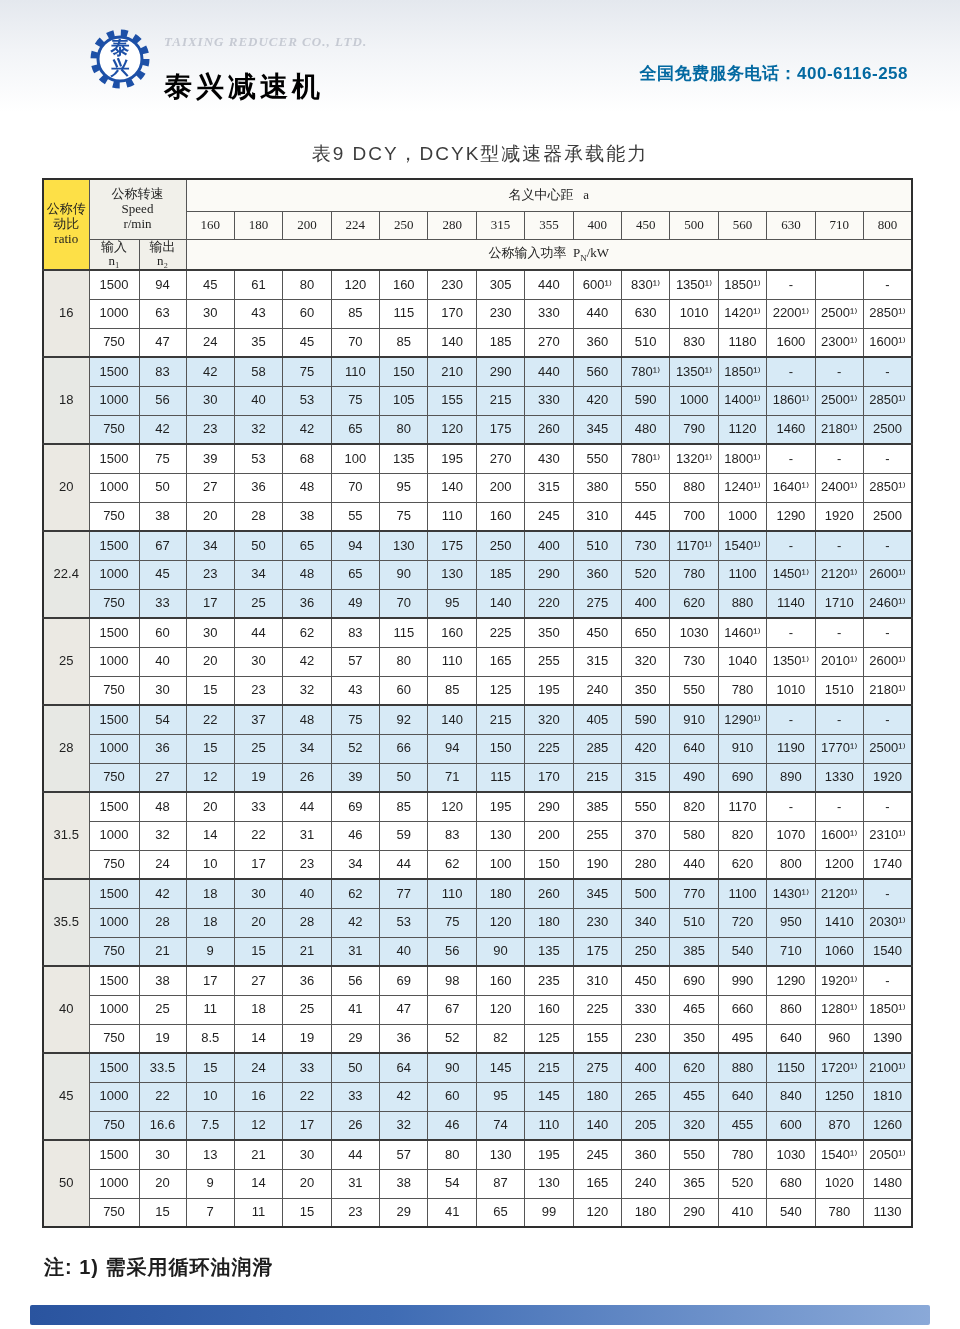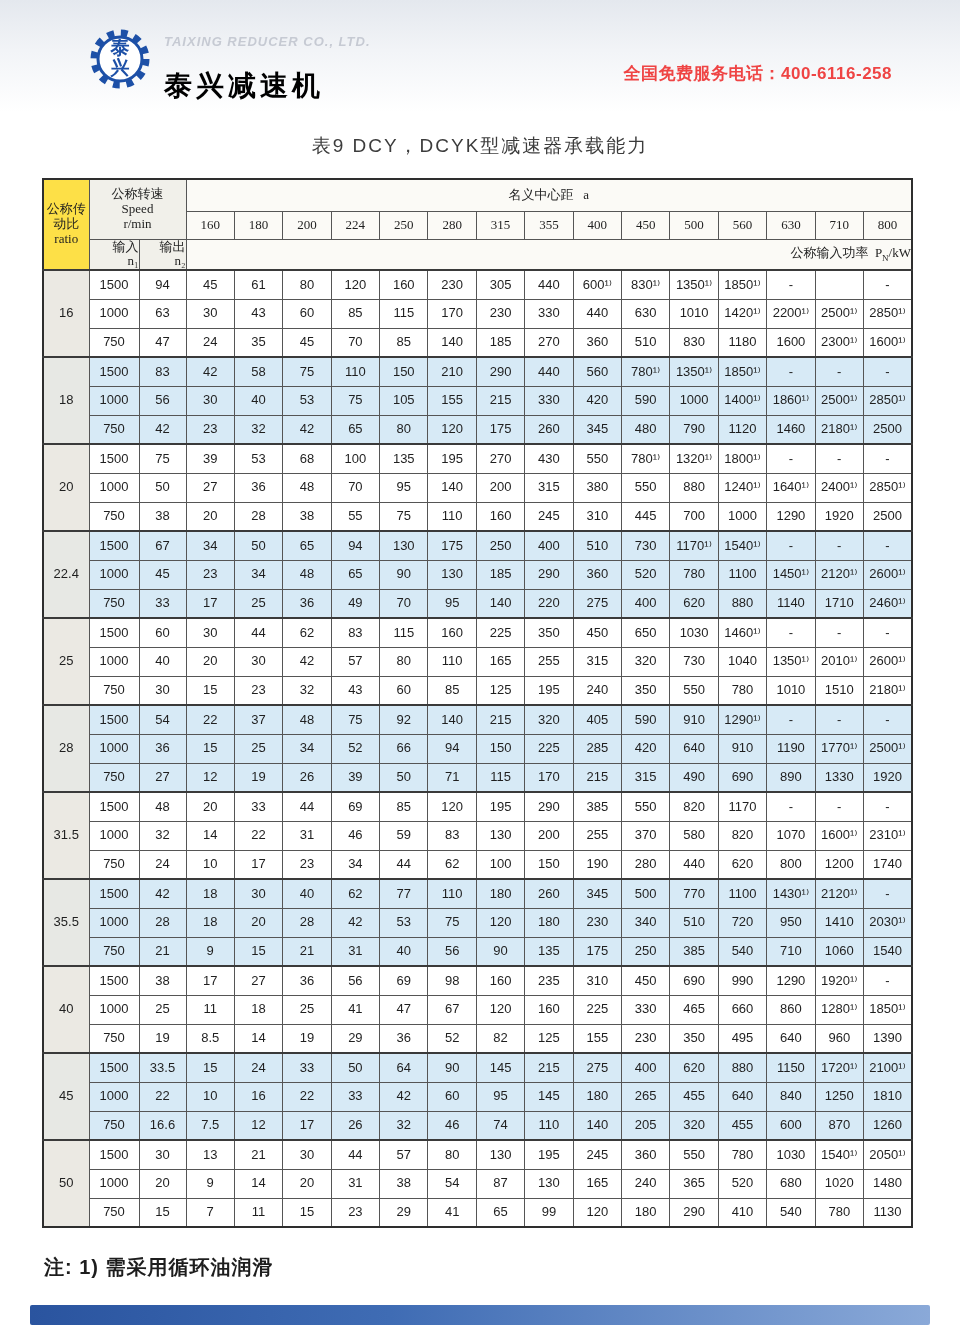--- a/index.html
+++ b/index.html
@@ -13,55 +13,55 @@
     font-family:"Liberation Sans","DejaVu Sans",sans-serif;
     color:#222;
   }
   .top-wash {
     position:absolute; top:0; left:0; right:0; height:112px;
     background:linear-gradient(180deg,#e4e8ee 0%,#f2f4f7 45%,#ffffff 100%);
   }
   
   .brand { position:absolute; left:88px; top:26px; display:flex; align-items:flex-start; }
   .logo { width:64px; height:66px; }
-  .brand-text { margin-left:12px; padding-top:8px; }
+  .brand-text { margin-left:12px; padding-top:8px;font-family:Liberation Serif, serif; }
   .company-en {
     font-size:13px; font-style:italic; letter-spacing:1px;
     color:#c6cad3; font-weight:bold;
   }
   .company-cn {
     margin-top:18px;
     font-size:28px; font-weight:bold; letter-spacing:4px;
     color:#000000;
   }
   .phone {
-    position:absolute; right:68px; top:62px;
-    font-size:17px; font-weight:bold; color:#ef4444; letter-spacing:0.5px;
+    position:absolute; right:52px; top:62px;
+    font-size:17px; font-weight:bold; color:#0369a1; letter-spacing:0.5px;
   }
   
   .table-title {
-    position:absolute; top:133px; left:0; width:100%;
+    position:absolute; top:141px; left:0; width:100%;
     text-align:center; font-size:19px; color:#3c3c3c; letter-spacing:2px;
   }
   
   .tbl-wrap { position:absolute; top:178px; left:42px; width:871px; }
   table {
     width:100%; border-collapse:collapse; table-layout:fixed;
     border:2px solid #2e2e2e;
     font-size:13px; color:#1f1f1f;
   }
   th, td {
     border:1px solid #555;
     text-align:center; vertical-align:middle;
     font-weight:normal; padding:0; line-height:1.15;
   }
   thead th { background:#f1f0ea;font-family:Liberation Serif, serif; }
   thead tr.r1 th { height:32px; }
   thead tr.r2 th { height:28px; }
-  thead tr.r3 th { height:14px;text-align:right; }
+  thead tr.r3 th { height:14px; }
   th.th-cd, th.th-power, th.th-num { background:#fbfaf6; }
   th.th-ratio { font-size:13px; background:#fde047; }
   th.th-speed { font-size:13px; }
   th.th-io { font-size:13px; }
   thead { border-bottom:2px solid #383838; }
   tbody td { height:29px; background:#ffffff; }
   tbody td.ratio-cell { background:#ebe9e3; }
   tbody tr.tint td { background:#d7eaf6; }
   tbody tr.tint td.ratio-cell { background:#e7e8e4; }
   tbody tr.group-start td { border-top:2px solid #3a3a3a; }

